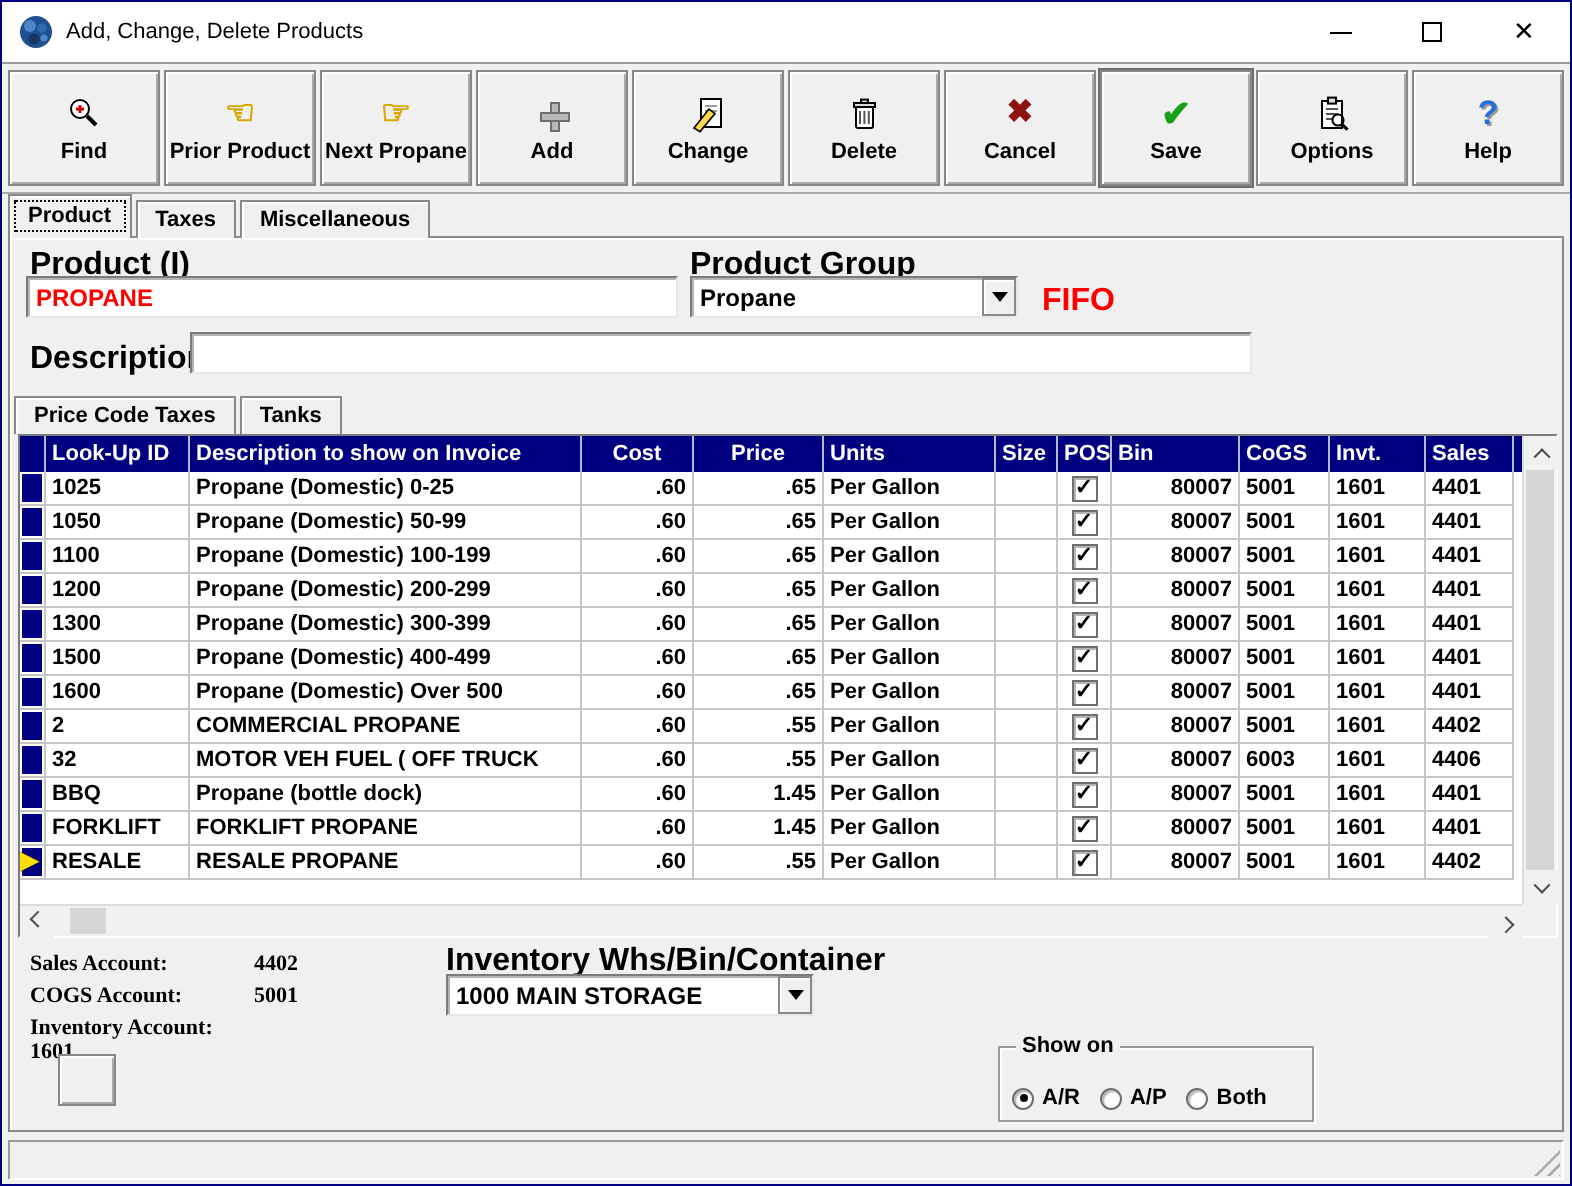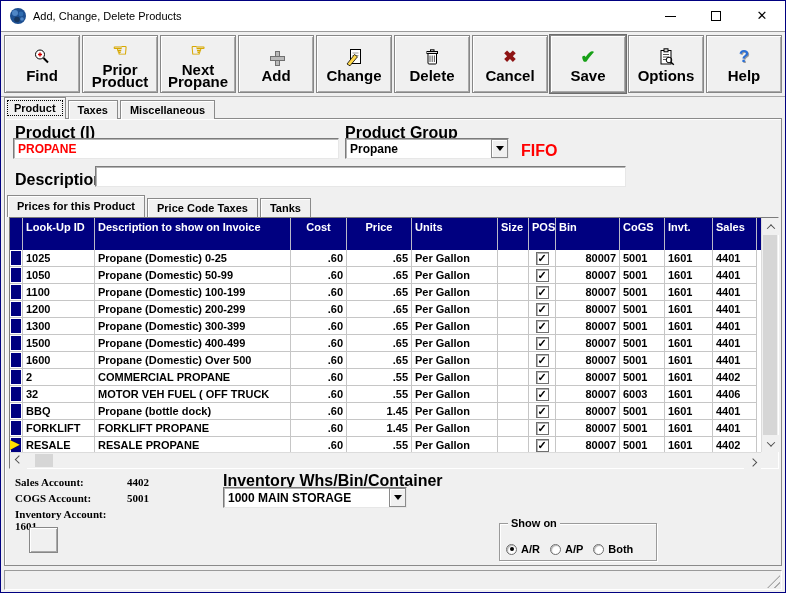--- a/index.html
+++ b/index.html
@@ -15,21 +15,21 @@
   .win-controls { position:absolute; right:0; top:0; height:30px; display:flex; }
   .win-btn { width:46px; height:30px; display:flex; align-items:center; justify-content:center; cursor:default; }
   .glyph-min { width:11px; height:0; border-top:1px solid #000; }
   .glyph-max { width:10px; height:10px; border:1px solid #000; background:transparent; }
   .glyph-close { font-size:13px; font-weight:normal; line-height:10px; }
 
   
   .toolbar { position:absolute; left:0; top:31px; width:784px; height:65px; background:#f0f0f0; border-bottom:1px solid #a9a9a9; display:flex; padding:3px 2px; }
   .tbtn { flex:1 1 0; margin:0 1px; background:#f0f0f0; border:1px solid #878787; box-shadow: inset 1px 1px 0 #ffffff, inset -1px -1px 0 #a9a9a9; display:flex; flex-direction:column; align-items:center; justify-content:center; gap:2px; cursor:default; }
   .tbtn .ticon { height:22px; display:flex; align-items:center; justify-content:center; }
-  .tbtn .tlabel { font-size:15px; line-height:12px; text-align:center; white-space:pre-line; }
+  .tbtn .tlabel { font-size:11px; line-height:12px; white-space:pre-line; }
   .tbtn.focused { box-shadow: inset 1px 1px 0 #ffffff, inset -1px -1px 0 #a9a9a9, 0 0 0 1px #6d6d6d; }
   .hand-icon { font-size:17px; color:#d7a800; line-height:18px; }
   .plus-icon { position:relative; width:13px; height:13px; }
   .plus-icon::before { content:""; position:absolute; left:5px; top:0; width:3px; height:13px; background:#b9b9b9; border:1px solid #6f6f6f; }
   .plus-icon::after { content:""; position:absolute; left:0; top:5px; width:13px; height:3px; background:#b9b9b9; border:1px solid #6f6f6f; }
   .x-icon { font-size:16px; color:#8e1414; line-height:16px; }
   .check-icon { font-size:18px; color:#17a017; line-height:16px; }
   .help-icon { font-size:17px; color:#2a6fd6; text-shadow:1px 1px 0 #9a9a9a; line-height:16px; }
 
   
@@ -49,21 +49,21 @@
   .combo .cbtn { width:17px; align-self:stretch; background:#f0f0f0; border:1px solid #8a8a8a; box-shadow: inset 1px 1px 0 #fff; display:flex; align-items:center; justify-content:center; }
   .tri-down { width:0; height:0; border-left:4px solid transparent; border-right:4px solid transparent; border-top:5px solid #000; }
 
   
   .subtabs { position:absolute; left:2px; top:75px; height:23px; display:flex; align-items:flex-end; z-index:3; }
 
   
   .gridbox { position:absolute; left:4px; top:98px; width:770px; height:252px; background:#f0f0f0; border:1px solid #7b7b7b; border-right-color:#fff; border-bottom-color:#fff; }
   .gridcontent { position:absolute; left:0; top:0; right:17px; bottom:16px; background:#fff; overflow:hidden; }
   .ghead, .grow { display:grid; grid-template-columns:13px 72px 196px 56px 65px 86px 31px 27px 64px 45px 48px 44px; }
-  .ghead { background:#000080; color:#fff; height:32px; line-height:18px; }
+  .ghead { background:#000080; color:#fff; height:18px; line-height:18px; }
   .ghead .gc { border-right:1px solid #b9b9c9; padding:0 3px; overflow:hidden; white-space:nowrap; }
   .ghead .gc.ctr { text-align:center; }
   .grow { height:17px; line-height:16px; }
   .grow .gc { border-right:1px solid #c6c6c6; border-bottom:1px solid #c6c6c6; padding:0 3px; overflow:hidden; white-space:nowrap; display:flex; align-items:center; }
   .grow .gc.num { justify-content:flex-end; }
   .grow .gc.ctr { justify-content:center; }
   .c-ind { padding:0 !important; position:relative; }
   .row-sq { position:absolute; left:1px; top:1px; right:1px; bottom:1px; background:#000080; }
   .cur-arrow { position:absolute; left:0px; top:0px; font-size:12px; color:#ffe000; text-shadow:0 0 1px #000; line-height:15px; z-index:2; }
   .cb { width:13px; height:13px; background:#fff; border:1px solid #6f6f6f; box-shadow: inset 1px 1px 0 #b4b4b4; font-size:11px; line-height:11px; text-align:center; display:inline-block; }
@@ -213,21 +213,20 @@
       <span class="cbtn">
           <span class="tri-down"></span>
         </span>
     </div>
     <span class="lbl red" style="left:516px; top:23px;">FIFO</span>
 
     <span class="lbl" style="left:10px; top:52px;">Description</span>
     <input class="tinput sunken" style="left: 90px; top: 47px; width: 531px; height: 21px;" value="">
 
     <div class="subtabs">
-      <div class="tab active" style="outline:none;">Prices for this Product</div>
       <div class="tab">Price Code Taxes</div>
       <div class="tab">Tanks</div>
     </div>
 
     <div class="gridbox">
       <div class="gridcontent">
         <div class="ghead">
           <div class="gc"></div>
           <div class="gc">Look-Up ID</div>
           <div class="gc">Description to show on Invoice</div>

